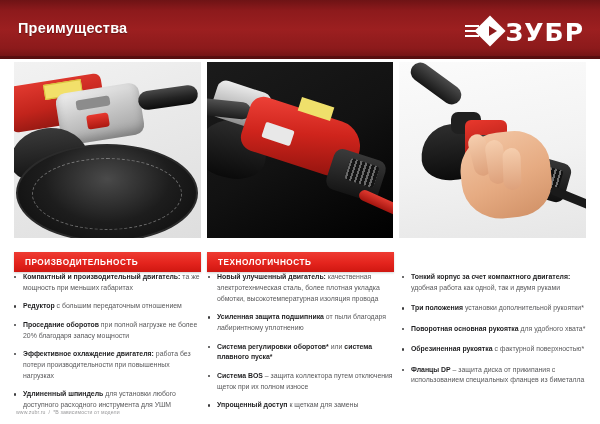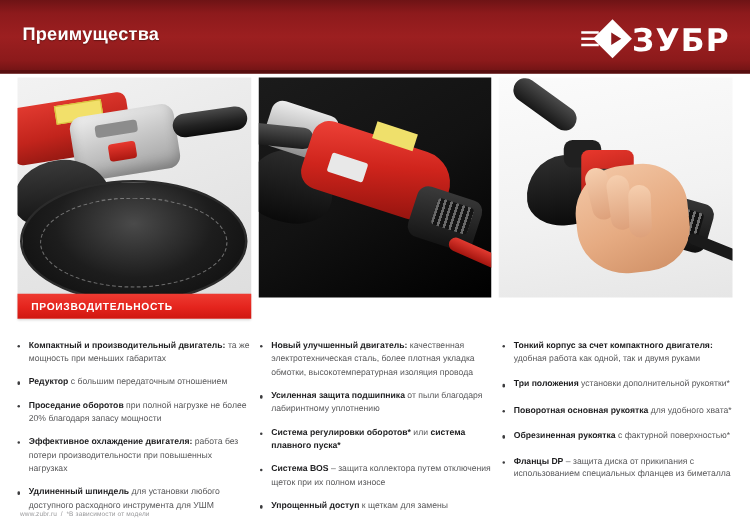--- a/index.html
+++ b/index.html
@@ -106,21 +106,21 @@
     background:repeating-linear-gradient(90deg,#707070 0 2px,#121212 2px 5px);border-radius:3px;}
   .g3-hand{position:absolute;left:62px;top:70px;width:90px;height:86px;border-radius:44% 40% 40% 44%;
     background:linear-gradient(160deg,#f4c9a8 0%,#e6ab82 55%,#cf8f65 100%);transform:rotate(-6deg);}
   .g3-finger{position:absolute;border-radius:10px;background:linear-gradient(175deg,#f6cfaf,#dda07a);}
   .g3-f1{left:72px;top:72px;width:18px;height:42px;transform:rotate(-14deg);}
   .g3-f2{left:88px;top:78px;width:18px;height:44px;transform:rotate(-8deg);}
   .g3-f3{left:104px;top:86px;width:18px;height:42px;transform:rotate(-2deg);}
   .g3-cord{position:absolute;left:150px;top:132px;width:48px;height:9px;border-radius:5px;background:#1a1a1a;transform:rotate(22deg);}
 
   
-  .banners{position:absolute;left:14px;top:235px;width:572px;height:20px;display:flex;gap:6px;}
+  .banners{position:absolute;left:14px;top:252px;width:572px;height:20px;display:flex;gap:6px;}
   .banner{
     width:187px;height:20px;display:flex;align-items:center;
     background:linear-gradient(180deg,#ee3b32 0%,#e4241d 55%,#cf1711 100%);
     box-shadow:0 1px 2px rgba(0,0,0,.18);
   }
   .banner-label{
     color:#fff;font-size:8.2px;font-weight:bold;letter-spacing:.55px;
     padding-left:11px;white-space:nowrap;
   }
 
@@ -204,20 +204,23 @@
       <div class="g3-finger g3-f2"></div>
       <div class="g3-finger g3-f3"></div>
       <div class="g3-cord"></div>
     </div>
   </div>
 
   <div class="banners">
     <div class="banner">
       <span class="banner-label">ПРОИЗВОДИТЕЛЬНОСТЬ</span>
     </div>
+    <div class="banner">
+      <span class="banner-label">ТЕХНОЛОГИЧНОСТЬ</span>
+    </div>
   </div>
 
   <div class="columns">
 
     <div class="col c1">
       <div class="bullet">
         <b>Компактный и производительный двигатель:</b><span> та же мощность при меньших габаритах</span>
       </div>
       <div class="bullet">
         <b>Редуктор</b><span> с большим передаточным отношением</span>

